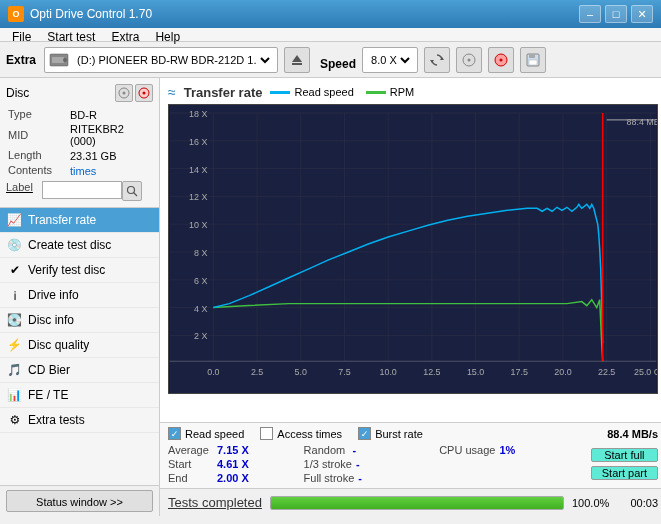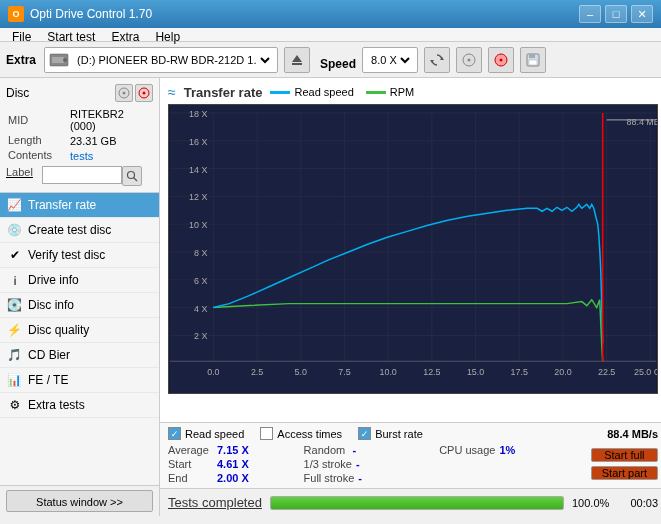--- a/index.html
+++ b/index.html
@@ -352,21 +352,21 @@
     .cb.checked { background: #4a9fd4; color: white; }
     .stat-row {
       display: flex;
       align-items: baseline;
       gap: 4px;
     }
     .stat-label { color: #444; min-width: 45px; }
     .stat-value { color: #0000cc; font-weight: bold; }
     .start-btn {
       padding: 0 10px;
-      background: #c2410c;
+      background: #5eead4;
       border: 1px solid #999;
       border-radius: 2px;
       font-size: 11px;
       cursor: pointer;
       white-space: nowrap;
     }
 
     
     .progress-area {
       height: 28px;
@@ -500,31 +500,35 @@
           <div class="small-btn">
             <svg width="12" height="12" viewBox="0 0 12 12">
               <circle cx="6" cy="6" r="5" fill="#fcc" stroke="#c00" stroke-width="1"></circle>
               <circle cx="6" cy="6" r="1.5" fill="#c00"></circle>
             </svg>
           </div>
         </div>
       </div>
       <table class="disc-info-table">
         <tbody>
+            <tr>
+          <td>Type</td>
+          <td>BD-R</td>
+        </tr>
         <tr>
           <td>MID</td>
           <td>RITEKBR2 (000)</td>
         </tr>
         <tr>
           <td>Length</td>
           <td>23.31 GB</td>
         </tr>
         <tr>
           <td>Contents</td>
-          <td><a class="data-link">tests</a></td>
+          <td><a class="data-link">times</a></td>
         </tr>
       </tbody>
         </table>
       <div class="label-row">
         <span style="color:#444;min-width:36px;font-size:11px;">Label</span>
         <input type="text" class="label-input" value="" style="">
         <div class="small-btn" style="width:20px;height:20px;">
           <svg width="12" height="12" viewBox="0 0 12 12">
             <circle cx="5" cy="5" r="3.5" fill="none" stroke="#555" stroke-width="1.2"></circle>
             <line x1="7.5" y1="7.5" x2="11" y2="11" stroke="#555" stroke-width="1.2"></line>

